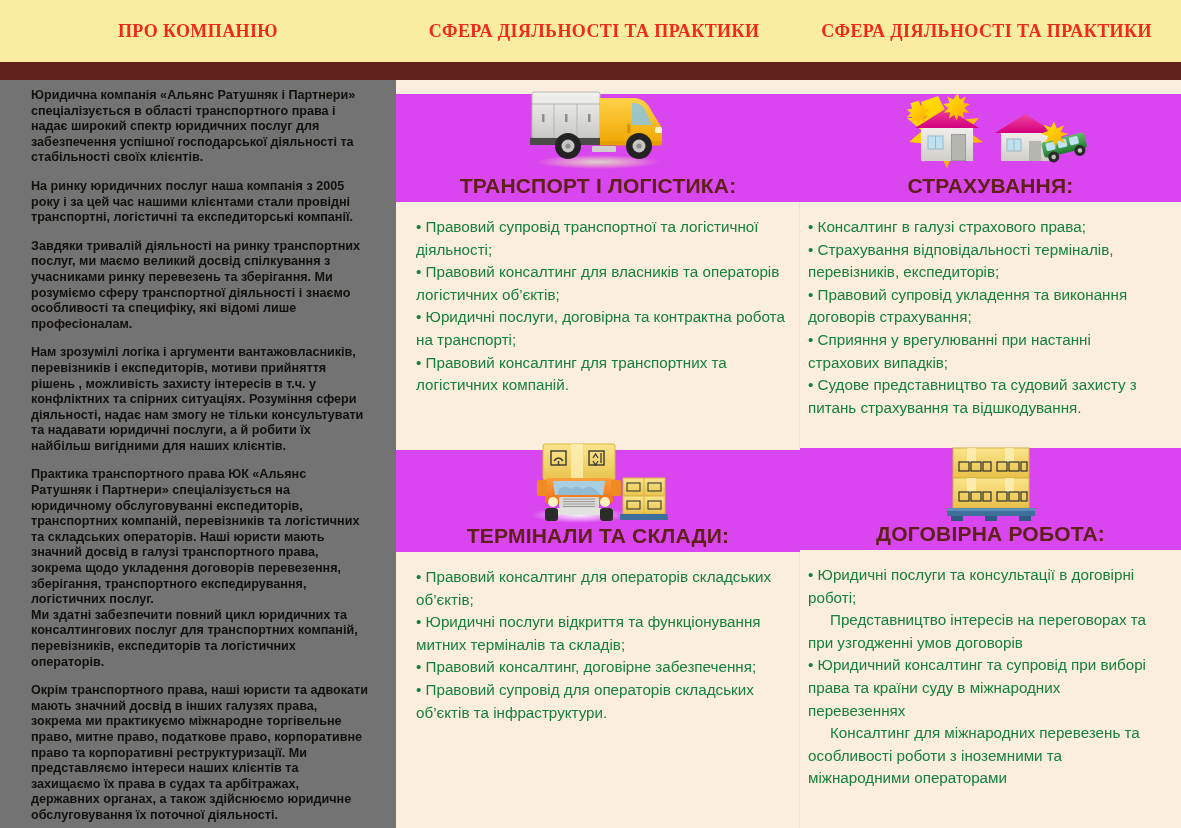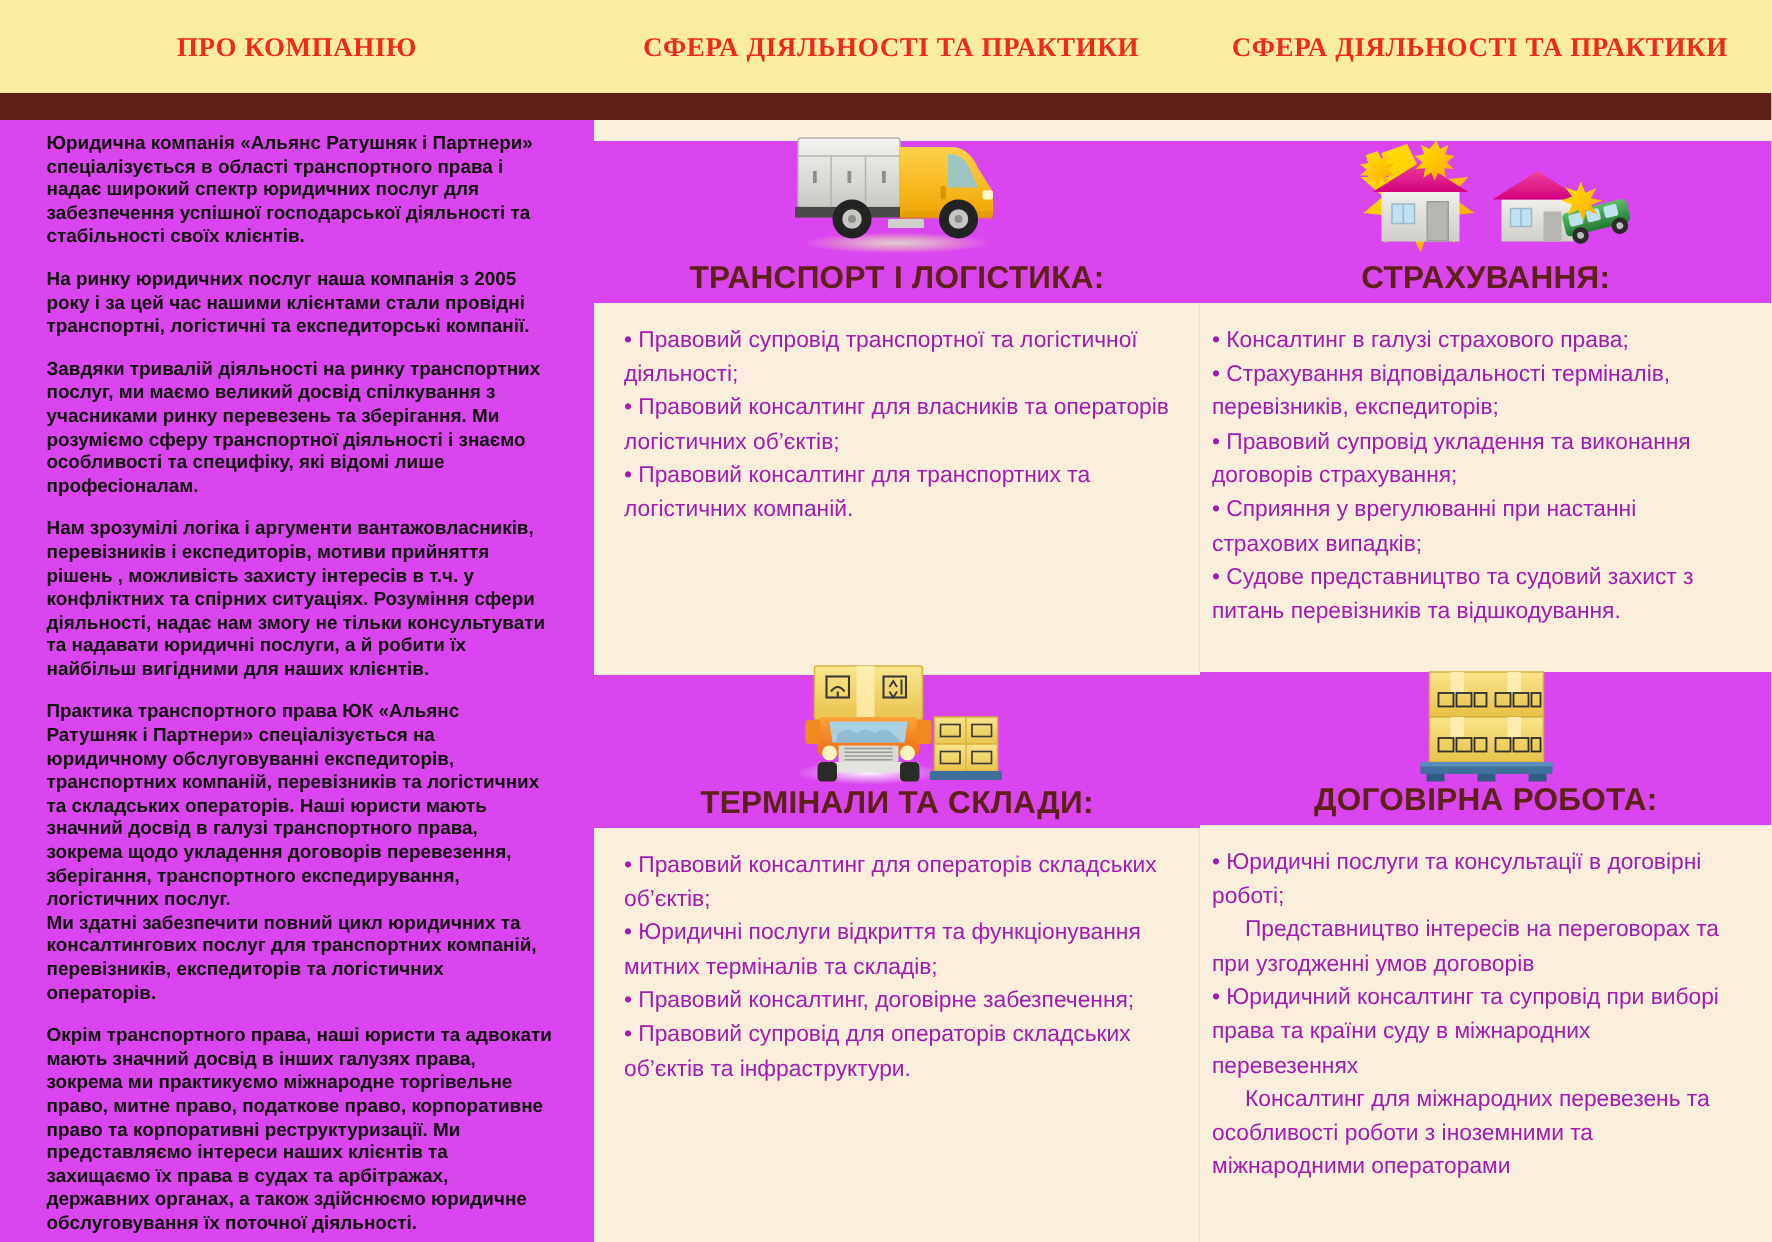--- a/index.html
+++ b/index.html
@@ -51,21 +51,21 @@
     height: 18px;
     background: #5e2018;
   }
 
   
   .left-col {
     position: absolute;
     left: 0; top: 80px;
     width: 396px;
     height: 748px;
-    background: #d946ef;
+    background: #737373;
     box-sizing: border-box;
     padding: 8px 28px 0 31px;
   }
   .left-col p {
     margin: 0 0 13px 0;
     font-size: 12.6px;
     line-height: 15.6px;
     color: #12100c;
     font-weight: bold;
     text-align: left;
@@ -124,21 +124,21 @@
 
   .panel-body {
     padding: 14px 18px 0 18px;
   }
   .p-tl .panel-body, .p-bl .panel-body { padding-left: 20px; padding-right: 10px; }
   .p-tr .panel-body, .p-br .panel-body { padding-left: 8px; padding-right: 23px; }
 
   .panel-body .li {
     font-size: 15.2px;
     line-height: 22.6px;
-    color: #a21caf;
+    color: #15803d;
     margin: 0;
   }
   .panel-body .li.indent { text-indent: 22px; }
 
   .divider-v {
     position: absolute;
     left: 403px;
     top: 122px;
     width: 1px;
     height: 246px;
@@ -225,20 +225,21 @@
           <circle cx="113" cy="62" r="13" fill="#232323"></circle>
           <circle cx="113" cy="62" r="6.5" fill="#c6c6c2"></circle>
           <circle cx="113" cy="62" r="2.6" fill="#8d8d89"></circle>
         </svg>
       </div>
       <div class="panel-title">ТРАНСПОРТ І ЛОГІСТИКА:</div>
     </div>
     <div class="panel-body">
       <p class="li">• Правовий супровід транспортної та логістичної діяльності;</p>
       <p class="li">• Правовий консалтинг для власників та операторів логістичних об’єктів;</p>
+      <p class="li">• Юридичні послуги, договірна та контрактна робота на транспорті;</p>
       <p class="li">• Правовий консалтинг для транспортних та логістичних компаній.</p>
     </div>
   </div>
 
   <div class="panel p-tr">
     <div class="panel-head">
       <div class="panel-icon">
         <svg width="200" height="84" viewBox="0 0 200 84">
           <defs>
             <linearGradient id="roofg" x1="0" y1="0" x2="0" y2="1">
@@ -291,21 +292,21 @@
           <path d="M150 38 L156 52 L170 46 L163 59 L178 62 L163 68 L172 80 L157 74 L154 88 L147 74 L133 80 L139 67 L125 62 L139 57 L130 45 L145 50 Z" fill="url(#starg)" transform="translate(12,4) scale(0.52) translate(140,22)"></path>
         </svg>
       </div>
       <div class="panel-title">СТРАХУВАННЯ:</div>
     </div>
     <div class="panel-body">
       <p class="li">• Консалтинг в галузі страхового права;</p>
       <p class="li">• Страхування відповідальності терміналів, перевізників, експедиторів;</p>
       <p class="li">• Правовий супровід укладення та виконання договорів страхування;</p>
       <p class="li">• Сприяння у врегулюванні при настанні страхових випадків;</p>
-      <p class="li">• Судове представництво та судовий захист з питань перевізників та відшкодування.</p>
+      <p class="li">• Судове представництво та судовий захисту з питань страхування та відшкодування.</p>
     </div>
   </div>
 
   <div class="panel p-bl">
     <div class="panel-head">
       <div class="panel-icon">
         <svg width="150" height="84" viewBox="0 0 150 84">
           <defs>
             <linearGradient id="cargobx" x1="0" y1="0" x2="0" y2="1">
               <stop offset="0" stop-color="#fae58c"></stop>

